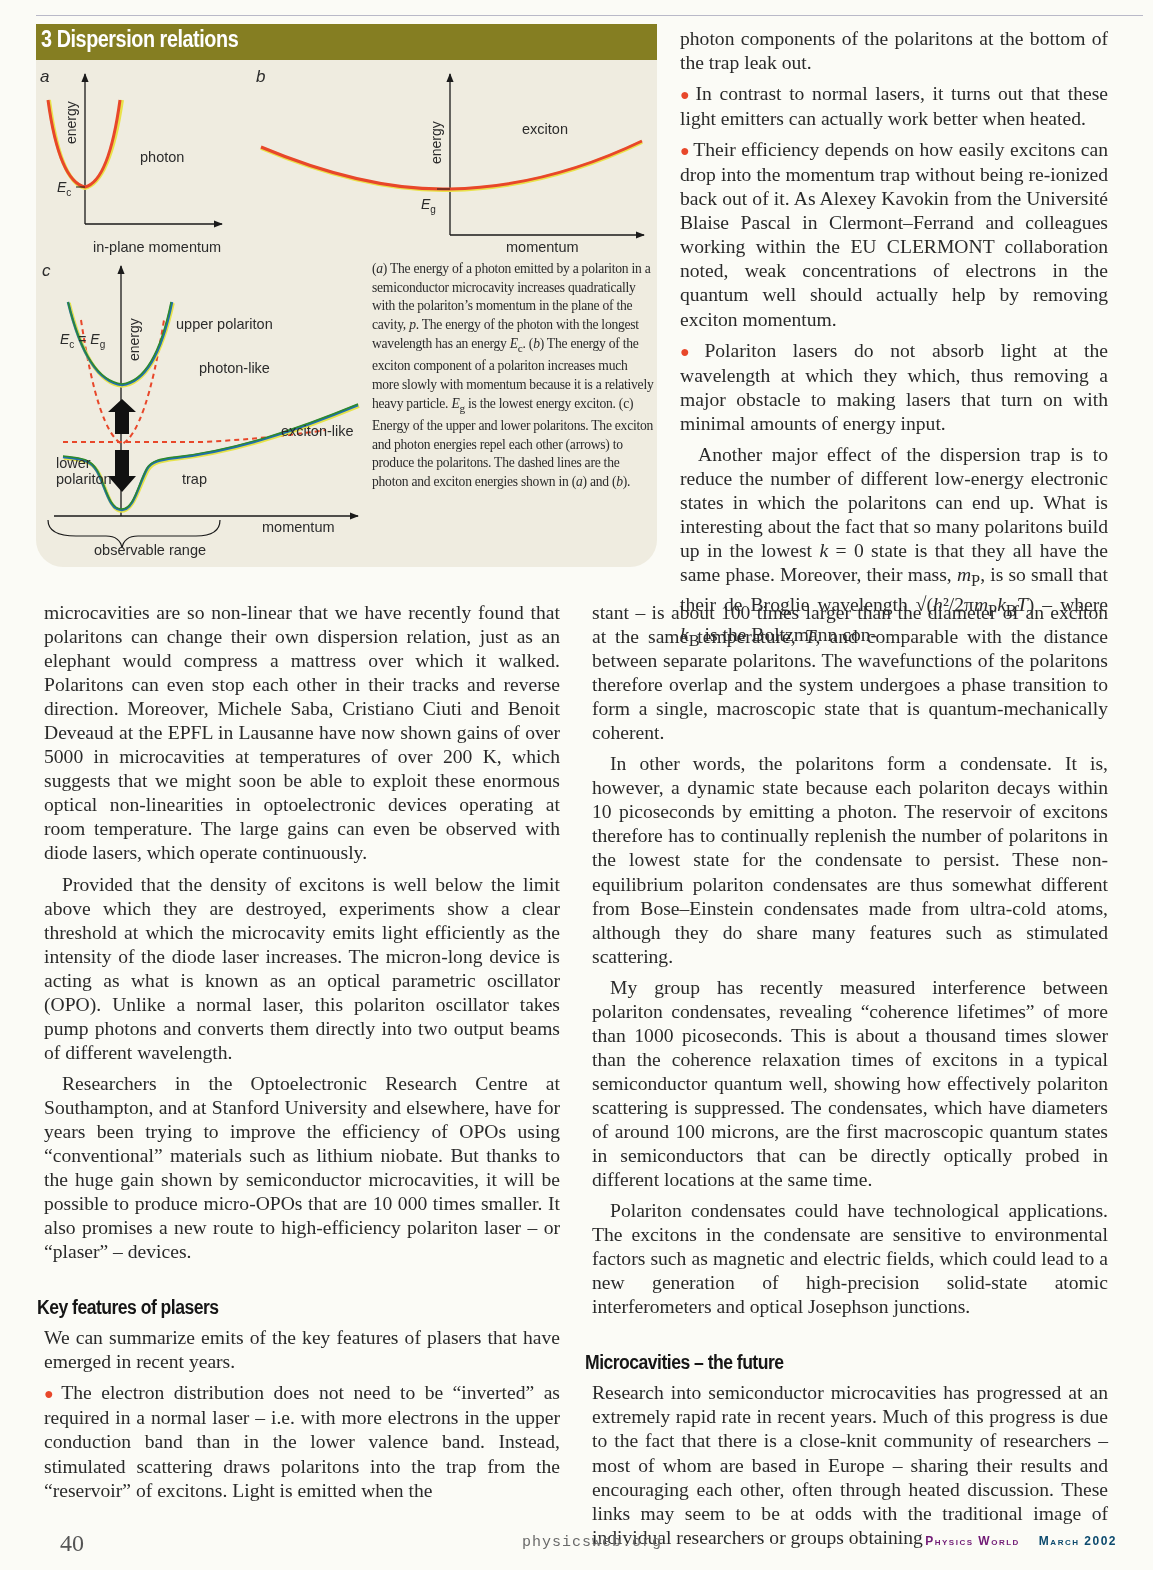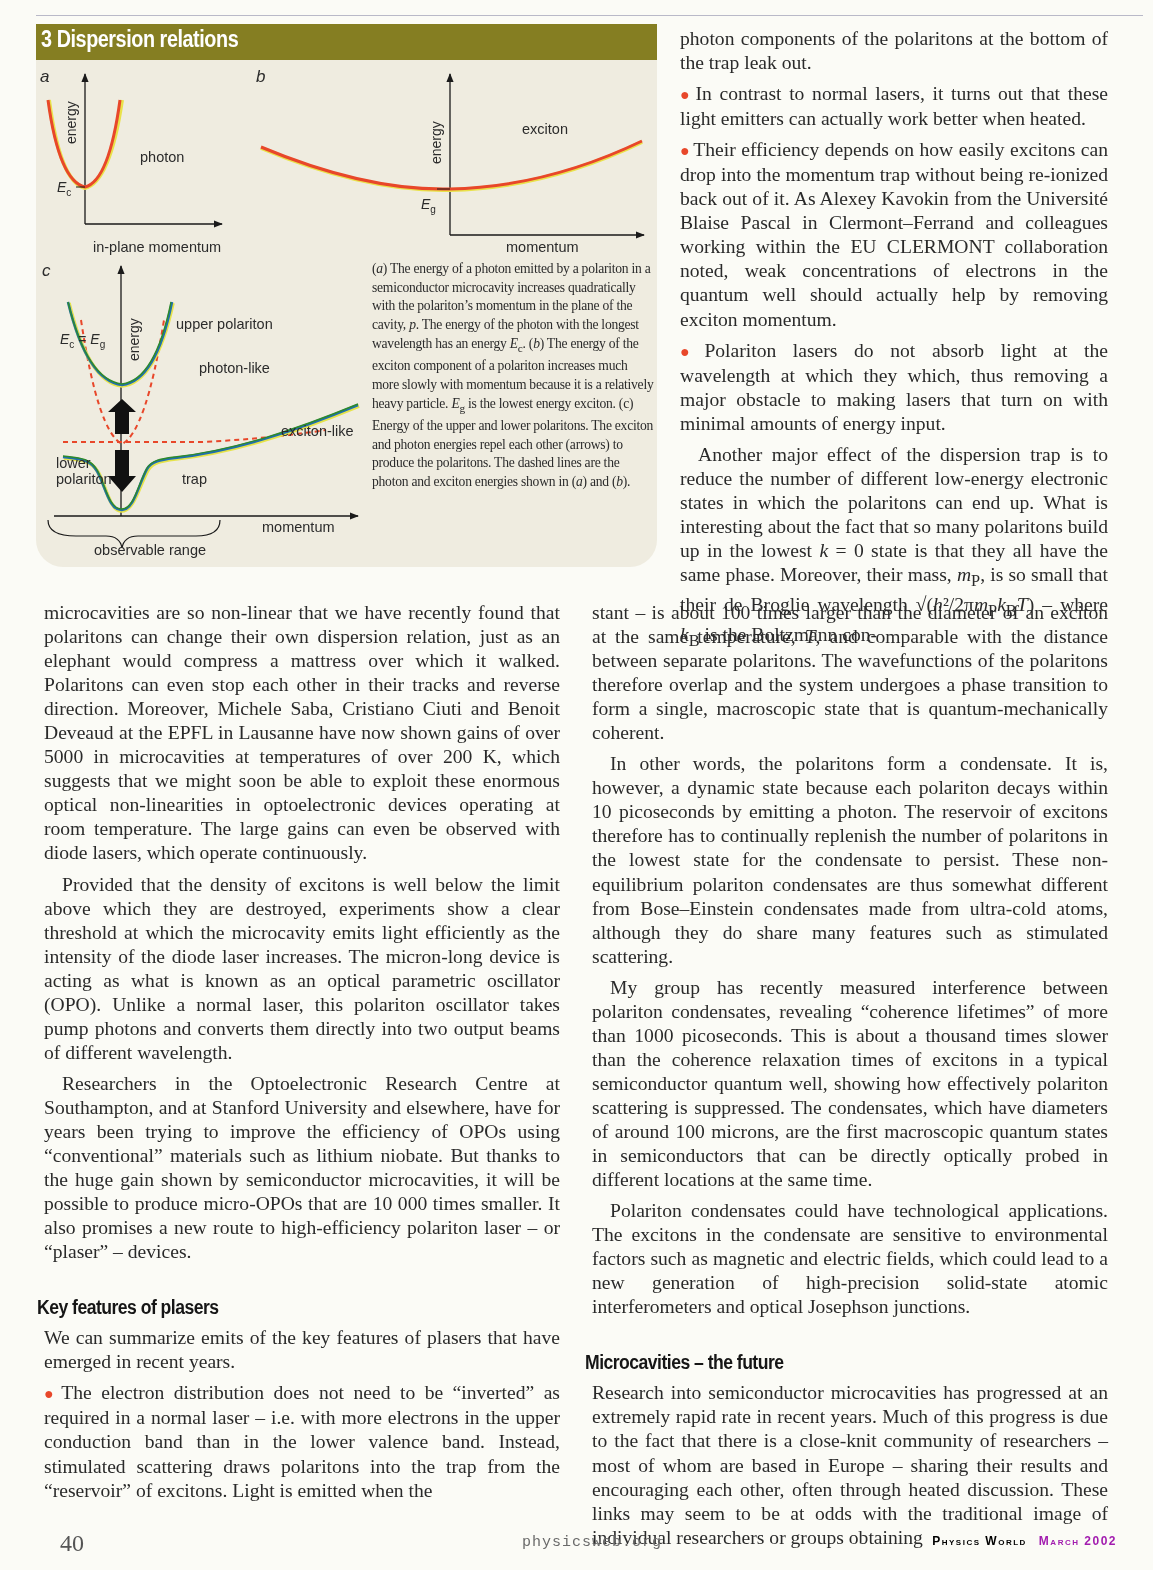--- a/index.html
+++ b/index.html
@@ -41,22 +41,22 @@
   .col-right-top { left: 673px; top: 20px; width: 442px; }
   .col-left { left: 37px; top: 594px; width: 530px; }
   .col-right { left: 585px; top: 594px; width: 530px; }
   .gap { height: 24px; }
 
   
   .footer { position: absolute; left: 36px; right: 36px; top: 1530px; height: 24px; }
   .page-num { position: absolute; left: 0; top: 0; font-size: 24px; color: #555; margin-left: 24px; }
   .site { position: absolute; left: 486px; top: 4px; font-family: Liberation Mono, monospace; font-size: 15px; color: #6a6a6a; letter-spacing: 1px; }
   .mag { position: absolute; right: 0; top: 4px; font-family: "Liberation Sans", "DejaVu Sans", sans-serif; font-size: 12px; font-weight: bold; letter-spacing: 1.5px; font-variant: small-caps; }
-  .mag .name { color: #000000; margin-top: 34px; }
-  .mag .issue { color: #a21caf; margin-left: 12px; }
+  .mag .name { color: #701a75; margin-top: 34px; }
+  .mag .issue { color: #0c4a6e; margin-left: 19px; }
 </style>
 </head>
 <body>
 
 <div class="top-rule"></div>
 
 <div class="figure">
   <div class="fig-header">
     <div class="fig-title">3 Dispersion relations</div>
   </div>

